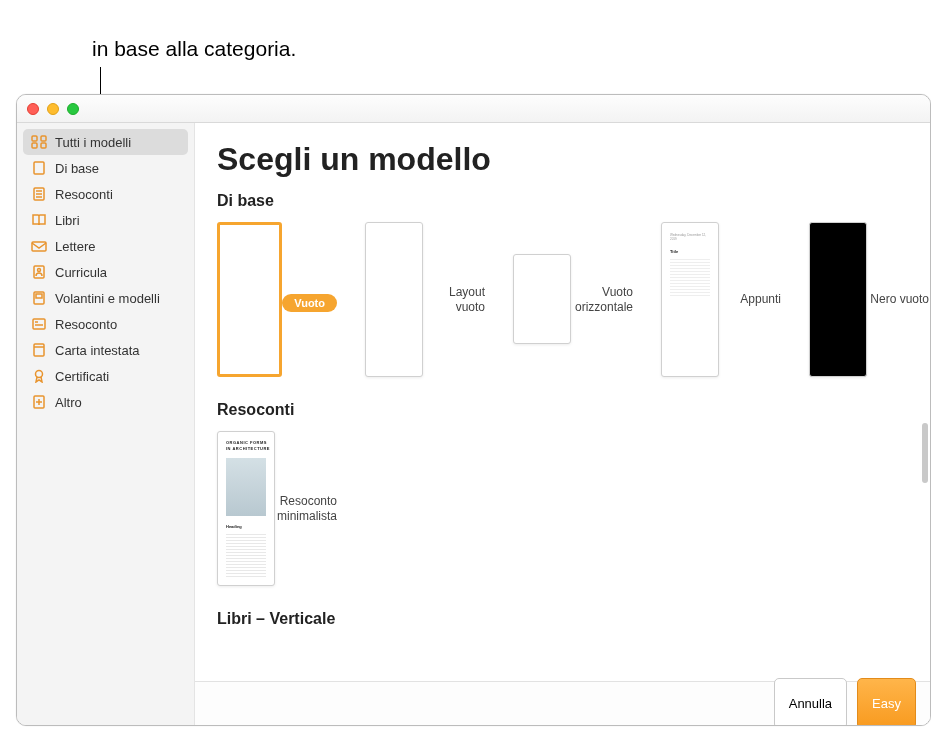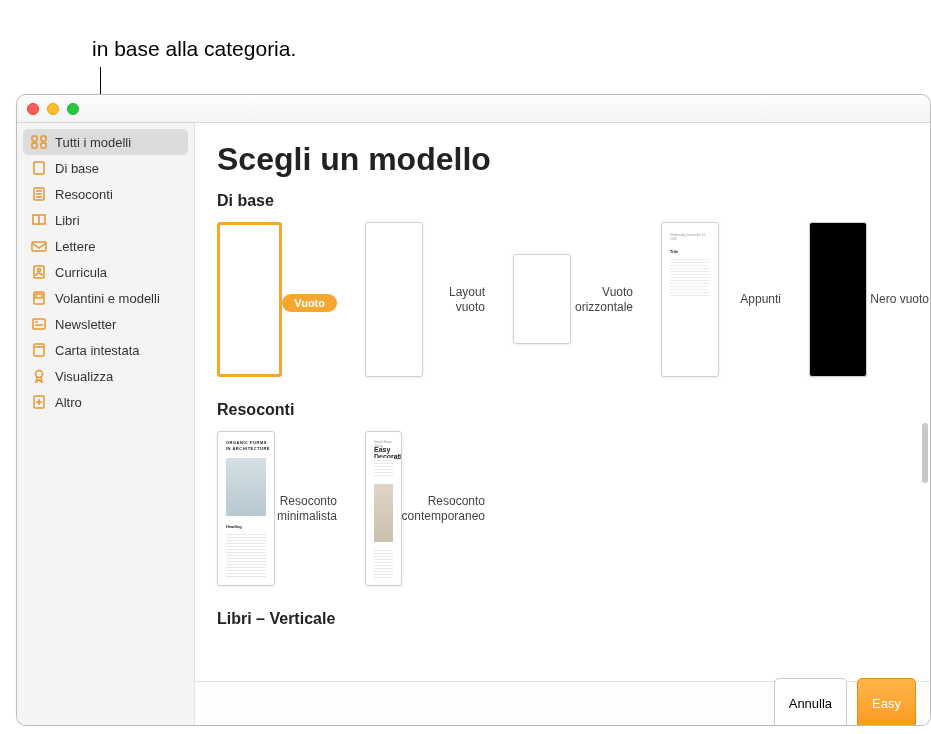--- a/index.html
+++ b/index.html
@@ -272,39 +272,39 @@
         <span>Volantini e modelli</span>
       </div>
       <div class="sb-item">
         <span class="sb-icon">
             <svg viewBox="0 0 16 14">
               <rect x="2" y="2" width="12" height="10" rx="1"></rect>
               <line x1="4" y1="5" x2="7" y2="5"></line>
               <line x1="4" y1="8" x2="12" y2="8"></line>
             </svg>
           </span>
-        <span>Newsletter</span>
+        <span>Resoconto</span>
       </div>
       <div class="sb-item">
         <span class="sb-icon">
             <svg viewBox="0 0 16 14">
               <rect x="3" y="1" width="10" height="12" rx="1"></rect>
               <line x1="3" y1="4" x2="13" y2="4"></line>
             </svg>
           </span>
         <span>Carta intestata</span>
       </div>
       <div class="sb-item">
         <span class="sb-icon">
             <svg viewBox="0 0 16 14">
               <circle cx="8" cy="5" r="3.5"></circle>
               <path d="M6 8 l-1 5 l3-2 l3 2 l-1-5"></path>
             </svg>
           </span>
-        <span>Visualizza</span>
+        <span>Certificati</span>
       </div>
       <div class="sb-item">
         <span class="sb-icon">
             <svg viewBox="0 0 16 14">
               <rect x="3" y="1" width="10" height="12" rx="1"></rect>
               <line x1="8" y1="4" x2="8" y2="10"></line>
               <line x1="5" y1="7" x2="11" y2="7"></line>
             </svg>
           </span>
         <span>Altro</span>
@@ -358,30 +358,20 @@
             <div class="thumb">
               <div class="th-h" style="top:8px;left:8px;font-size:4px;letter-spacing:0.5px;">ORGANIC FORMS</div>
               <div class="th-h" style="top:14px;left:8px;font-size:4px;letter-spacing:0.5px;">IN ARCHITECTURE</div>
               <div class="th-img2" style="top:26px;left:8px;right:8px;height:58px;"></div>
               <div class="th-h" style="top:92px;left:8px;font-size:4px;">Heading</div>
               <div class="th-t" style="top:100px;left:8px;right:8px;height:45px;background:repeating-linear-gradient(#fff,#fff 2px,#e8e8e8 2px,#e8e8e8 3px);"></div>
             </div>
             <div class="tmpl-label">Resoconto minimalista</div>
           </div>
 
-          <div class="tmpl">
-            <div class="thumb">
-              <div class="th-t" style="top:8px;left:8px;">Simple Home Styling</div>
-              <div class="th-h" style="top:14px;left:8px;font-size:7px;">Easy Decorating</div>
-              <div class="th-t" style="top:26px;left:8px;right:8px;height:20px;background:repeating-linear-gradient(#fff,#fff 2px,#e8e8e8 2px,#e8e8e8 3px);"></div>
-              <div class="th-img" style="top:52px;left:8px;right:8px;height:58px;"></div>
-              <div class="th-t" style="top:116px;left:8px;right:8px;height:30px;background:repeating-linear-gradient(#fff,#fff 2px,#e8e8e8 2px,#e8e8e8 3px);"></div>
-            </div>
-            <div class="tmpl-label">Resoconto contemporaneo</div>
-          </div>
 
 
         </div>
 
         <div class="section-title sub">Libri – Verticale</div>
 
         <div class="scroll-track"></div>
       </div>
 
       <div class="footer">

